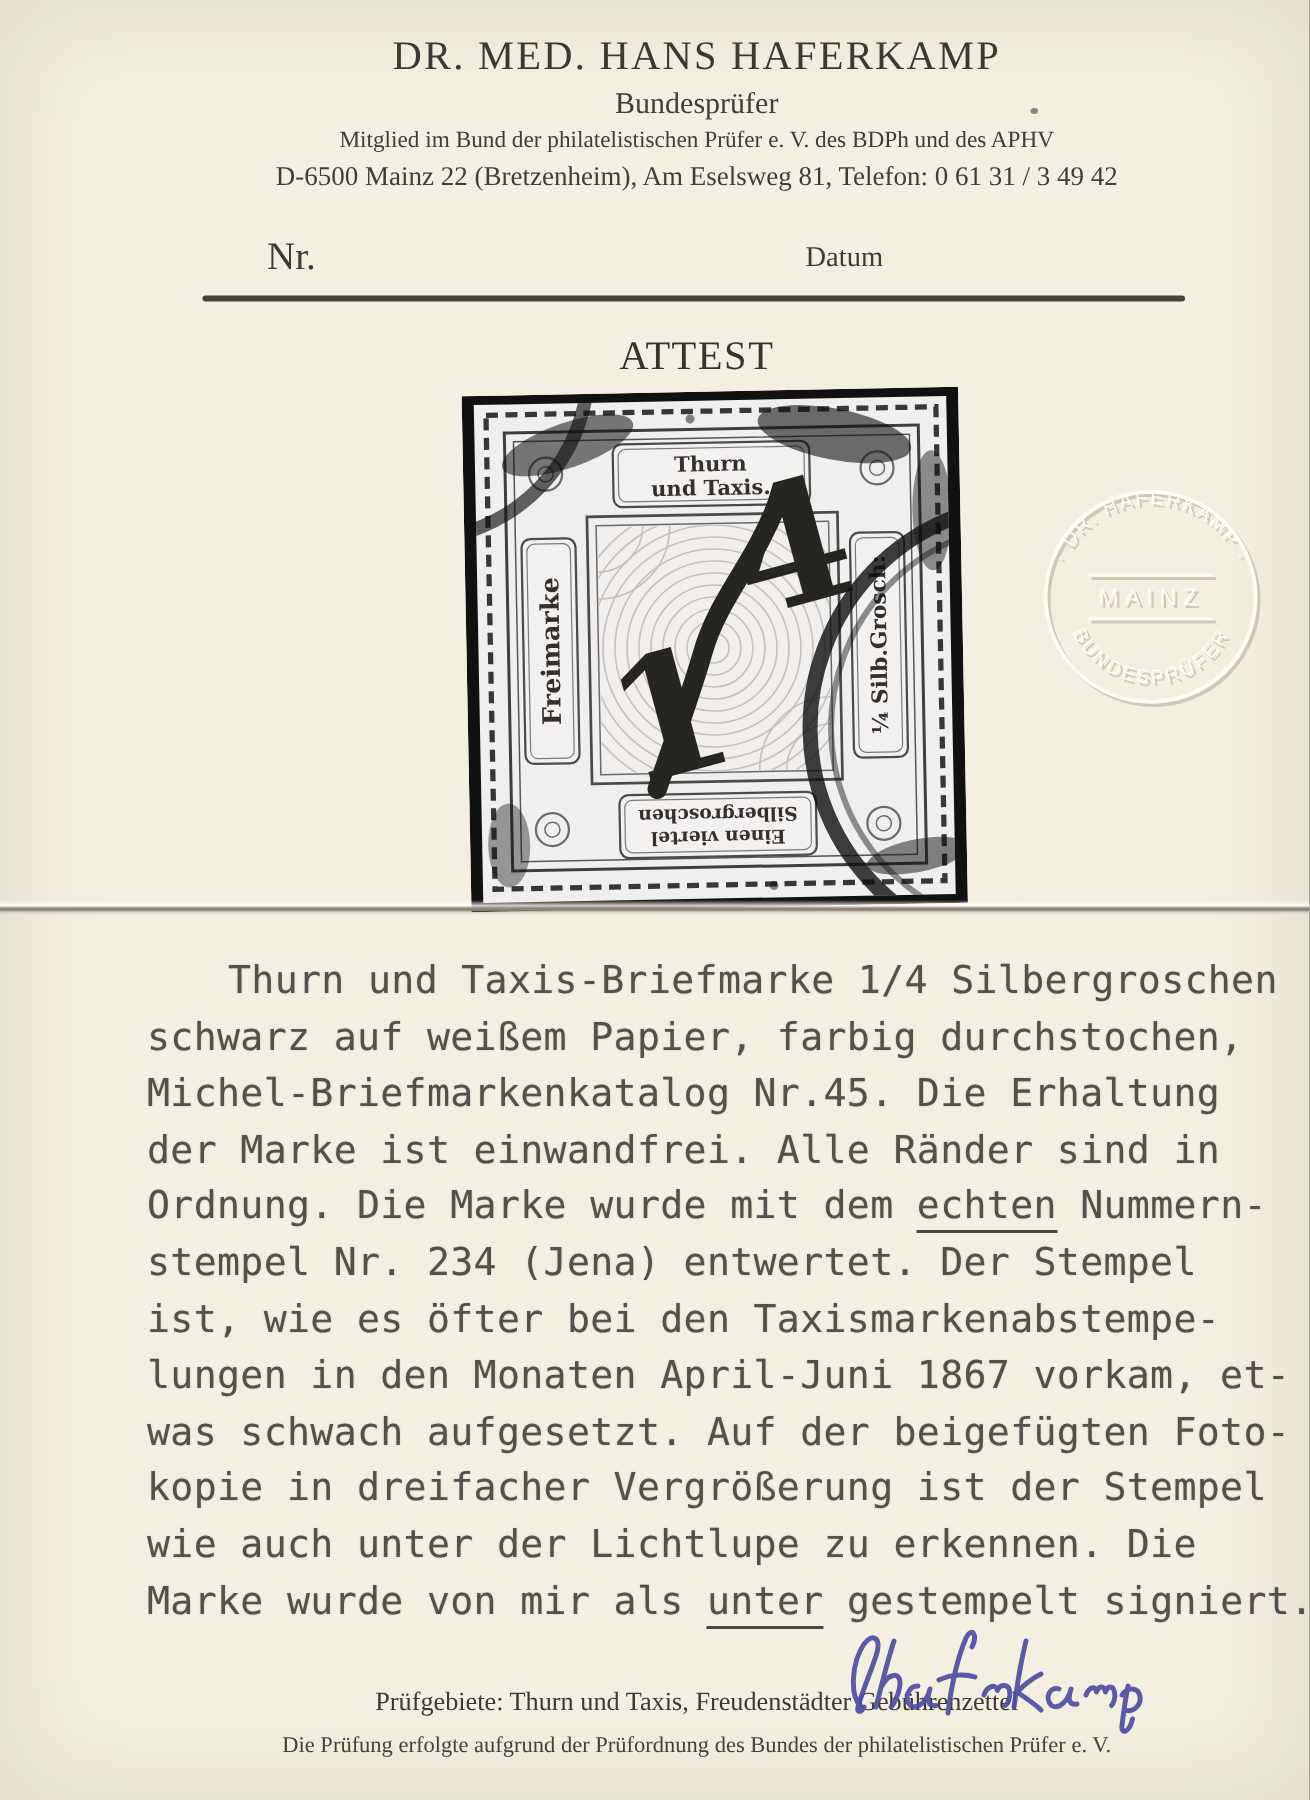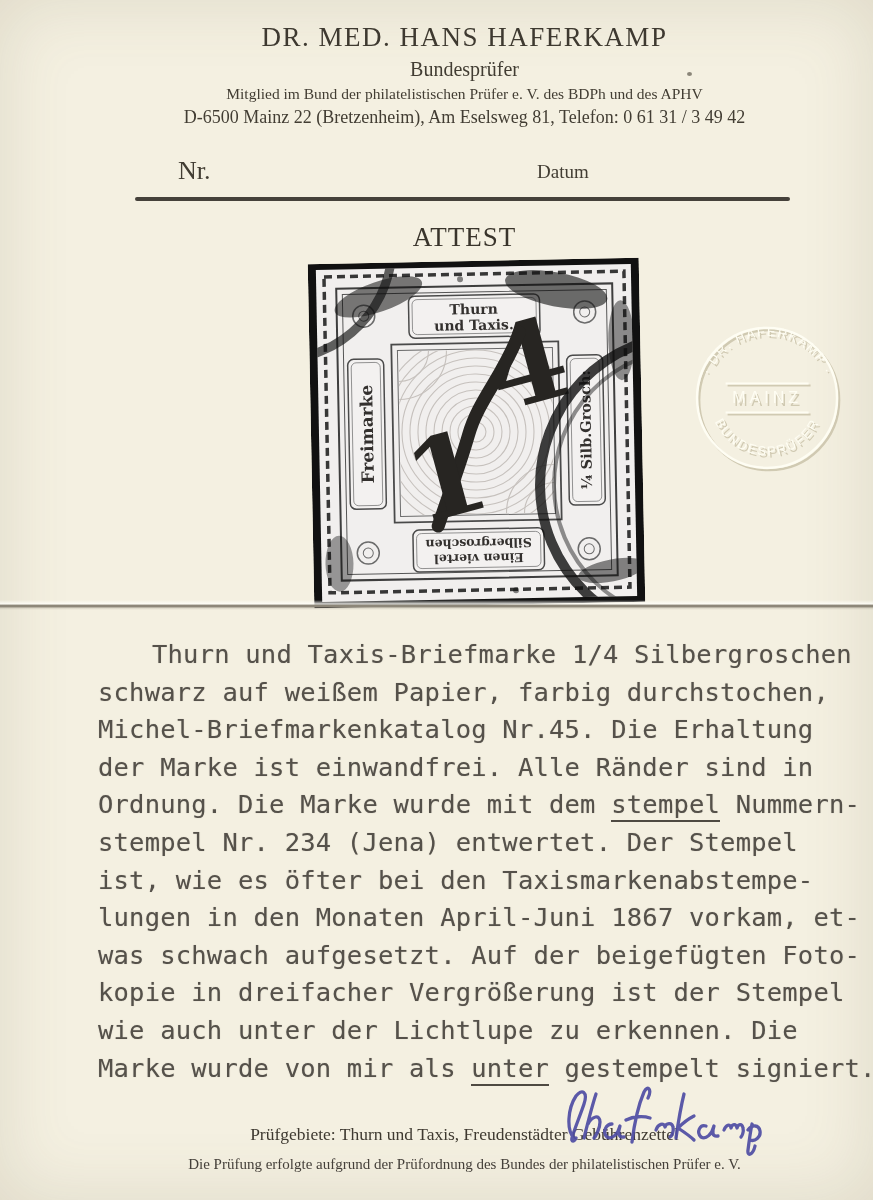--- a/index.html
+++ b/index.html
@@ -184,21 +184,21 @@
   </svg>
 
   <div class="abs crease"></div>
   <div class="abs ink-dot"></div>
 
   <div class="abs attest-body">
       <div class="typed-line indent">Thurn und Taxis-Briefmarke 1/4 Silbergroschen</div>
       <div class="typed-line">schwarz auf weißem Papier, farbig durchstochen,</div>
       <div class="typed-line">Michel-Briefmarkenkatalog Nr.45. Die Erhaltung</div>
       <div class="typed-line">der Marke ist einwandfrei. Alle Ränder sind in</div>
-      <div class="typed-line">Ordnung. Die Marke wurde mit dem <span class="typed-underline">stempel</span> Nummern-</div>
+      <div class="typed-line">Ordnung. Die Marke wurde mit dem <span class="typed-underline">echten</span> Nummern-</div>
       <div class="typed-line">stempel Nr. 234 (Jena) entwertet. Der Stempel</div>
       <div class="typed-line">ist, wie es öfter bei den Taxismarkenabstempe-</div>
       <div class="typed-line">lungen in den Monaten April-Juni 1867 vorkam, et-</div>
       <div class="typed-line">was schwach aufgesetzt. Auf der beigefügten Foto-</div>
       <div class="typed-line">kopie in dreifacher Vergrößerung ist der Stempel</div>
       <div class="typed-line">wie auch unter der Lichtlupe zu erkennen. Die</div>
       <div class="typed-line">Marke wurde von mir als <span class="typed-underline">unter</span> gestempelt signiert.</div>
     </div>
 
   <svg class="abs signature" viewBox="0 0 215 80" xmlns="http://www.w3.org/2000/svg">

